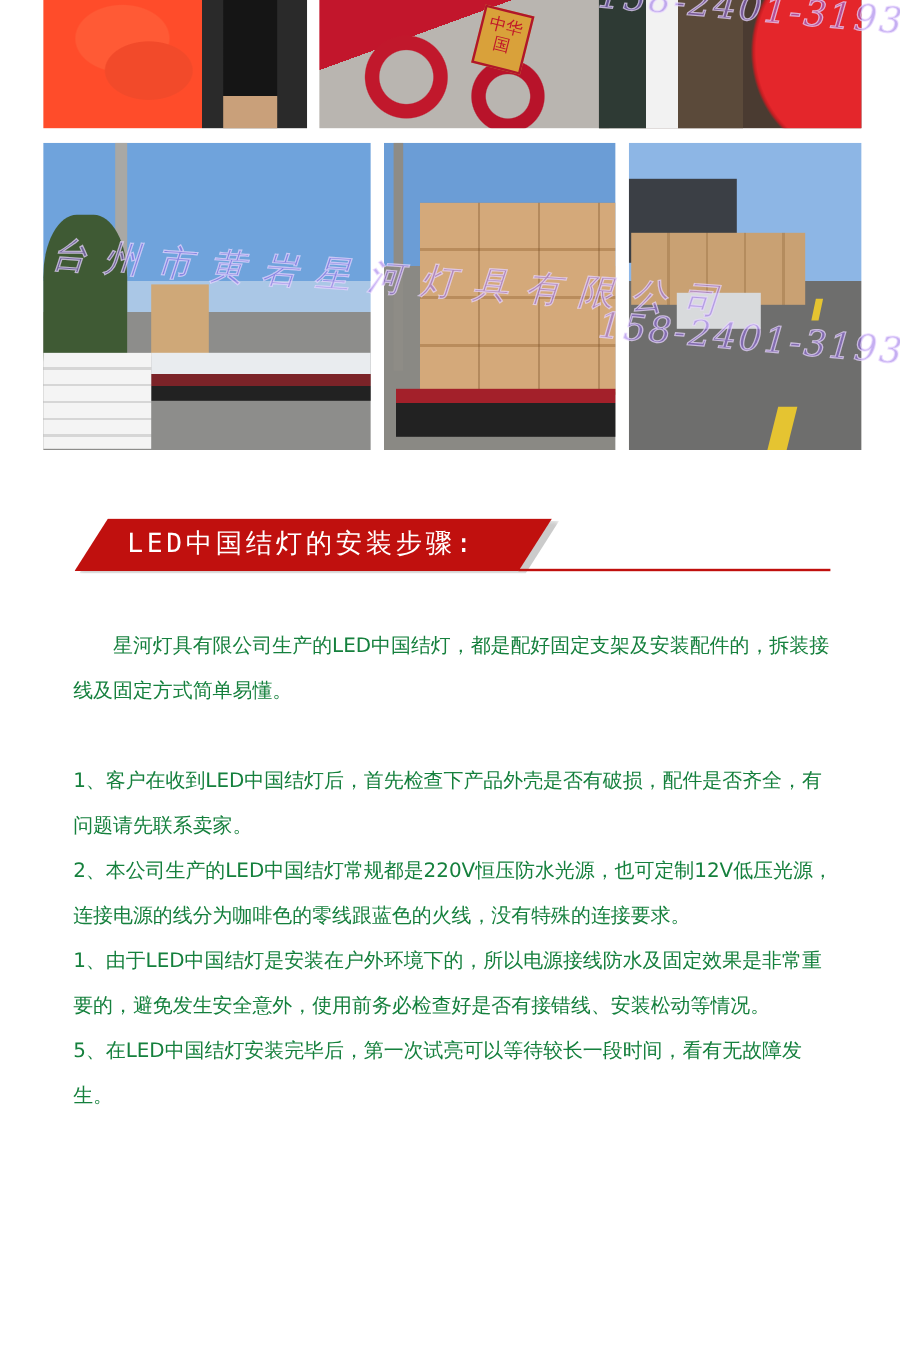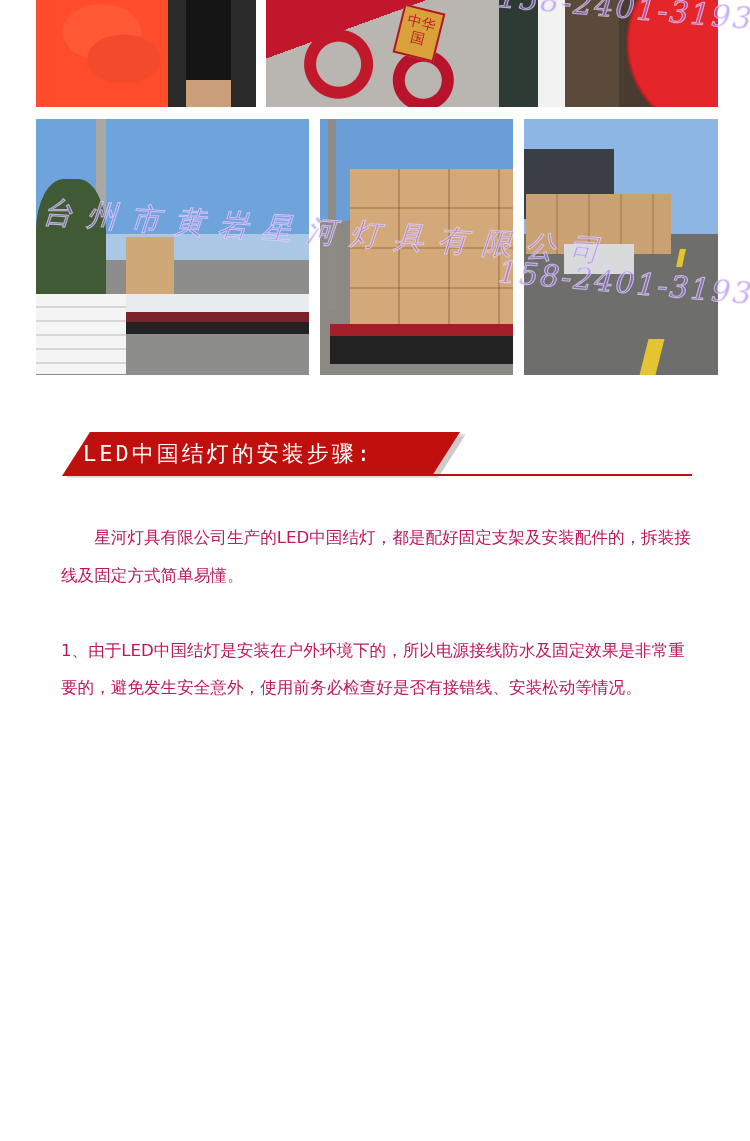--- a/index.html
+++ b/index.html
@@ -65,26 +65,26 @@
   .wm-phone { left: 498px; top: 265px; font-size: 30px; transform: rotate(5deg); }
   .wm-phone-top { left: 498px; top: -10px; font-size: 30px; transform: rotate(5deg); }
 
   
   .banner { position: absolute; left: 62px; top: 432px; width: 630px; height: 46px; }
   .banner .shadow { position:absolute; left:4px; top:2px; width:400px; height:44px; background:#6b6b6b; opacity:0.35;
       clip-path: polygon(28px 0, 400px 0, 372px 100%, 0 100%); filter: blur(2px); }
   .banner .bar { position:absolute; left:0; top:0; width:398px; height:44px; background:#c0100e;
       clip-path: polygon(28px 0, 398px 0, 370px 100%, 0 100%); }
   .banner .rule { position:absolute; left:370px; top:42px; width:260px; height:2px; background:#c0100e; }
-  .banner .title { position:absolute; left:21px; top:8px; font-size:22px; line-height:28px; color:#ffffff; letter-spacing:3px;
+  .banner .title { position:absolute; left:44px; top:8px; font-size:22px; line-height:28px; color:#ffffff; letter-spacing:3px;
       font-family: "DejaVu Sans Mono", monospace; }
 
   
   .content { position: absolute; left: 61px; top: 519px; width: 640px; }
-  .para { font-size: 16.6px; line-height: 37.5px; color: #be185d; }
+  .para { font-size: 16.6px; line-height: 37.5px; color: #15803d; }
   .intro { text-indent: 2em; }
   .spacer { height: 37.5px; }
 </style>
 </head>
 <body>
 
 <div class="photo p1">
   <div class="ph"></div>
   <div class="legs"></div>
 </div>
@@ -127,14 +127,17 @@
 <div class="banner">
   <div class="shadow"></div>
   <div class="bar"></div>
   <div class="rule"></div>
   <div class="title">LED中国结灯的安装步骤:</div>
 </div>
 
 <div class="content">
   <p class="para intro">星河灯具有限公司生产的LED中国结灯，都是配好固定支架及安装配件的，拆装接线及固定方式简单易懂。</p>
   <div class="spacer"></div>
+  <p class="para">1、客户在收到LED中国结灯后，首先检查下产品外壳是否有破损，配件是否齐全，有问题请先联系卖家。</p>
+  <p class="para">2、本公司生产的LED中国结灯常规都是220V恒压防水光源，也可定制12V低压光源，连接电源的线分为咖啡色的零线跟蓝色的火线，没有特殊的连接要求。</p>
   <p class="para">1、由于LED中国结灯是安装在户外环境下的，所以电源接线防水及固定效果是非常重要的，避免发生安全意外，使用前务必检查好是否有接错线、安装松动等情况。</p>
+  <p class="para">5、在LED中国结灯安装完毕后，第一次试亮可以等待较长一段时间，看有无故障发生。</p>
 </div>
 
 </body></html>

